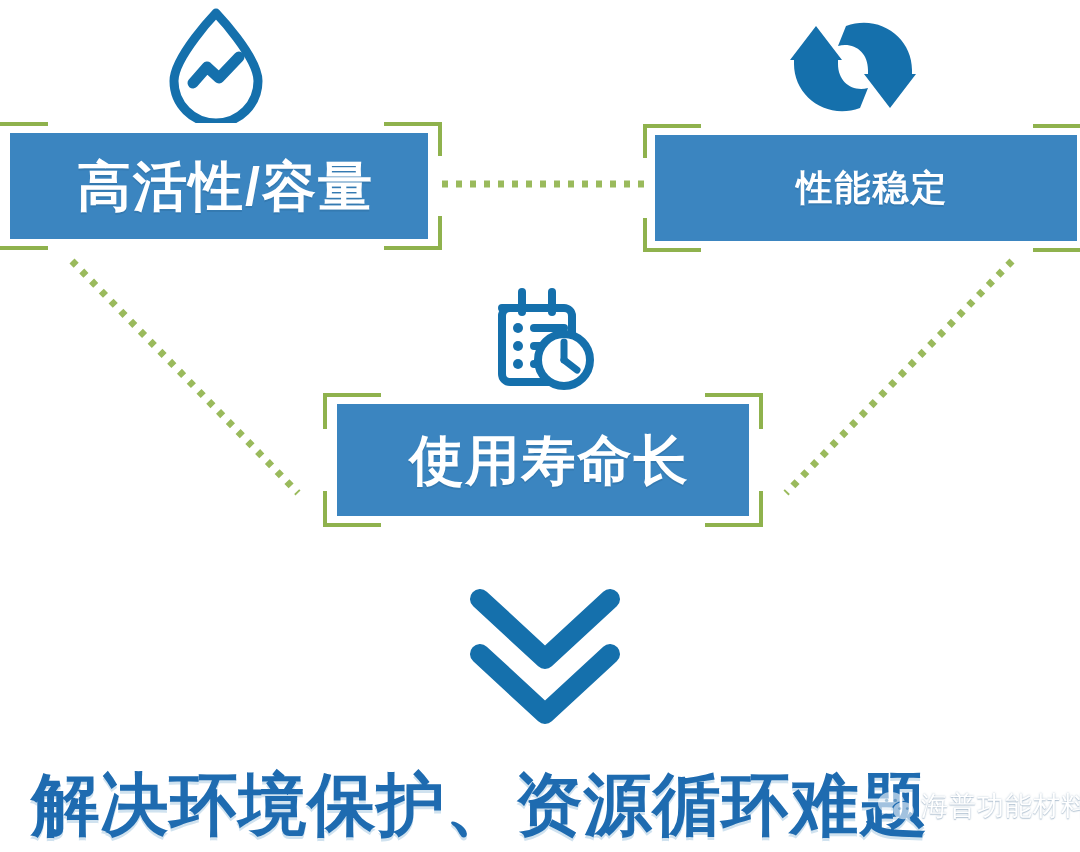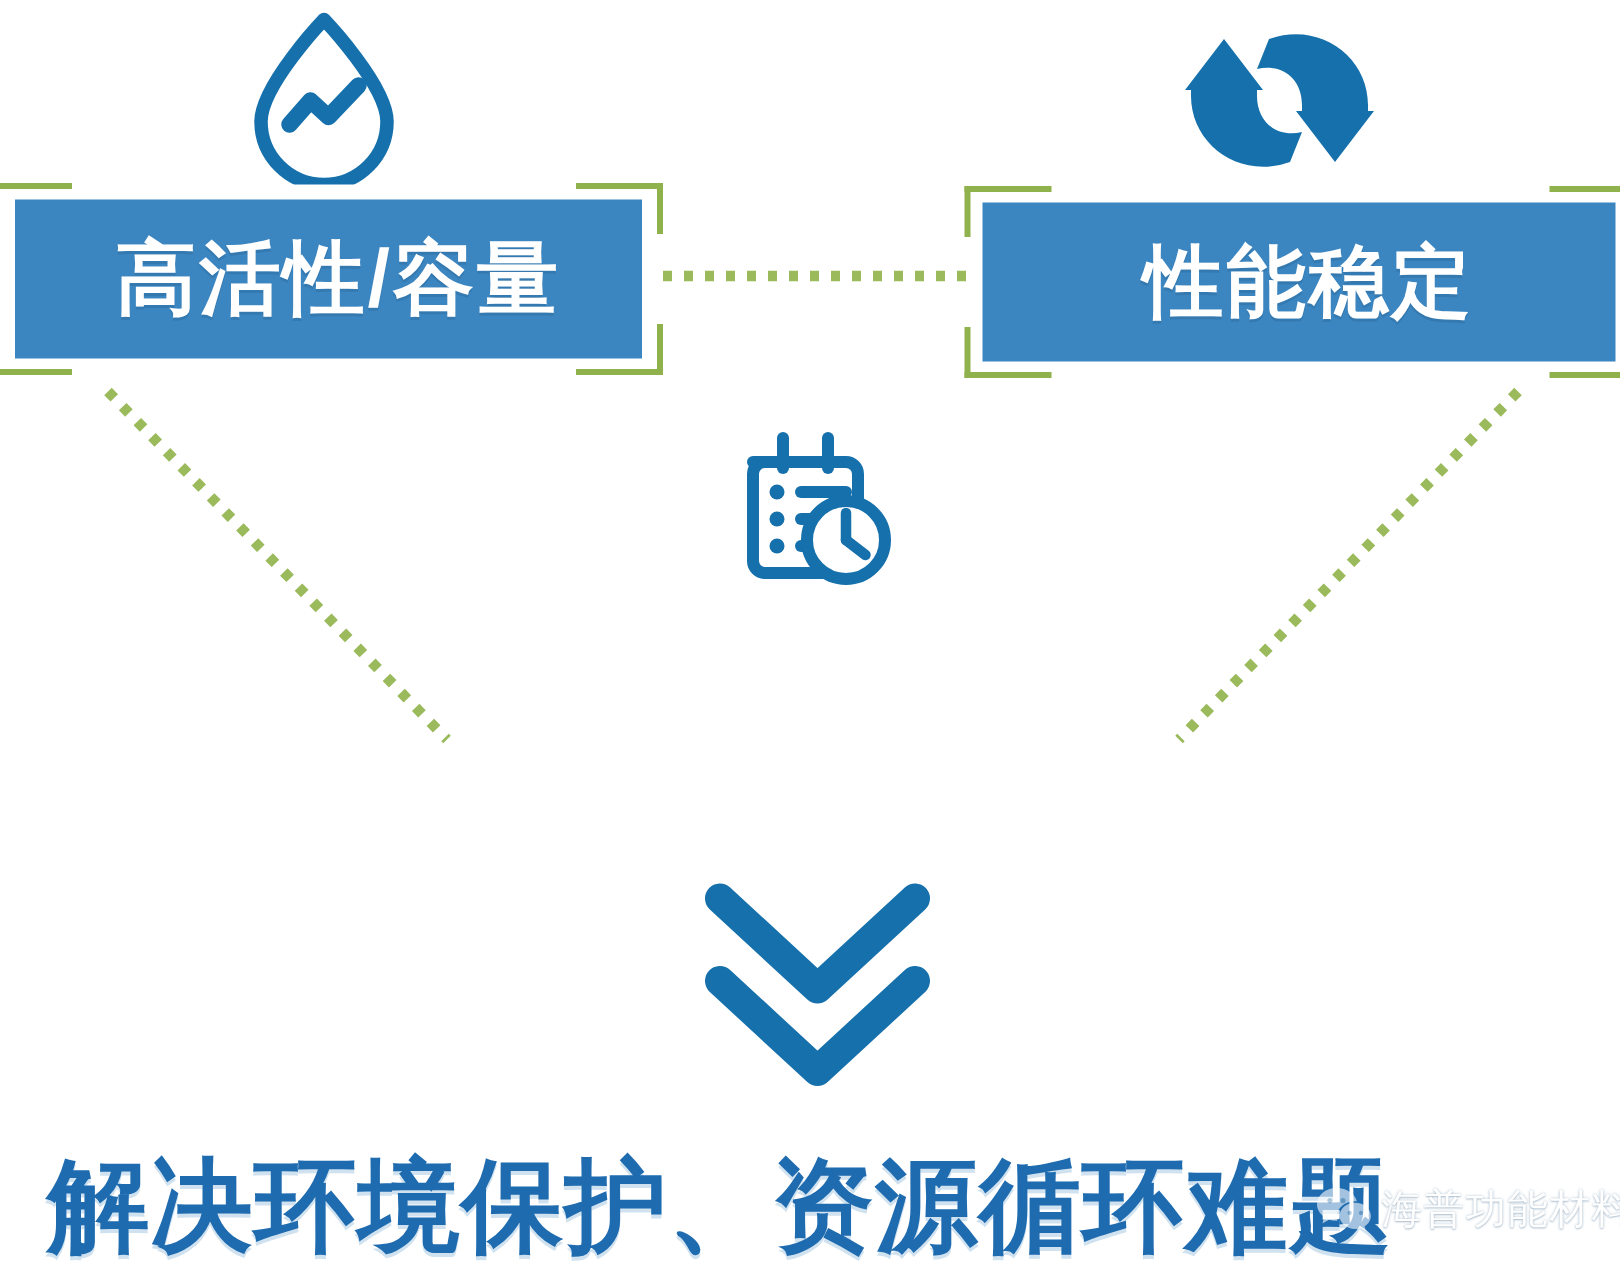--- a/index.html
+++ b/index.html
@@ -122,37 +122,46 @@
       <path d="M33 78 L47 62 L59 73 L79 52" fill="none" stroke="#1570ac" stroke-width="11" stroke-linecap="round" stroke-linejoin="round"></path>
     </svg>
   </div>
 
   <div class="card" style="left:643px; top:124px; width:448px; height:128px;">
     <div class="brk tl" style="left:0px; top:0px; width:58px; height:34px;"></div>
     <div class="brk tr" style="right:0px; top:0px; width:58px; height:34px;"></div>
     <div class="brk bl" style="left:0px; bottom:0px; width:58px; height:34px;"></div>
     <div class="brk br" style="right:0px; bottom:0px; width:58px; height:34px;"></div>
     <div class="bar" style="left:12px; top:11px; width:422px; height:106px;">
-      <span class="label" style="font-size:53px;">性能稳定</span>
+      <span class="label" style="font-size:36px;">性能稳定</span>
     </div>
   </div>
 
   <div class="icon" style="left:788px; top:8px; width:130px; height:118px;">
     <svg width="130" height="118" viewBox="0 0 130 118" xmlns="http://www.w3.org/2000/svg">
       <g fill="#1570ac">
 
         <path d="M58 18 C92 6 124 30 124 62 L124 66 L128 66 L102 100 L76 66 L80 66 L80 62
                  C80 44 66 34 50 38 Z"></path>
 
         <path d="M72 100 C38 112 6 88 6 56 L6 52 L2 52 L28 18 L54 52 L50 52 L50 56
                  C50 74 64 84 80 80 Z"></path>
       </g>
     </svg>
   </div>
 
+  <div class="card" style="left:323px; top:393px; width:440px; height:134px;">
+    <div class="brk tl" style="left:0px; top:0px; width:58px; height:36px;"></div>
+    <div class="brk tr" style="right:0px; top:0px; width:58px; height:36px;"></div>
+    <div class="brk bl" style="left:0px; bottom:0px; width:58px; height:36px;"></div>
+    <div class="brk br" style="right:0px; bottom:0px; width:58px; height:36px;"></div>
+    <div class="bar" style="left:14px; top:11px; width:412px; height:112px;">
+      <span class="label" style="font-size:54px;">使用寿命长</span>
+    </div>
+  </div>
 
   <div class="icon" style="left:482px; top:282px; width:116px; height:112px;">
     <svg width="116" height="112" viewBox="0 0 116 112" xmlns="http://www.w3.org/2000/svg">
       <g fill="none" stroke="#1570ac" stroke-width="8" stroke-linecap="round" stroke-linejoin="round">
 
         <path d="M20 26 H82 A8 8 0 0 1 90 34 V62 M90 62 V92 A8 8 0 0 1 82 100 H28
                  A8 8 0 0 1 20 92 V34 A8 8 0 0 1 28 26"></path>
 
         <path d="M40 10 V30"></path>
         <path d="M70 10 V30"></path>

